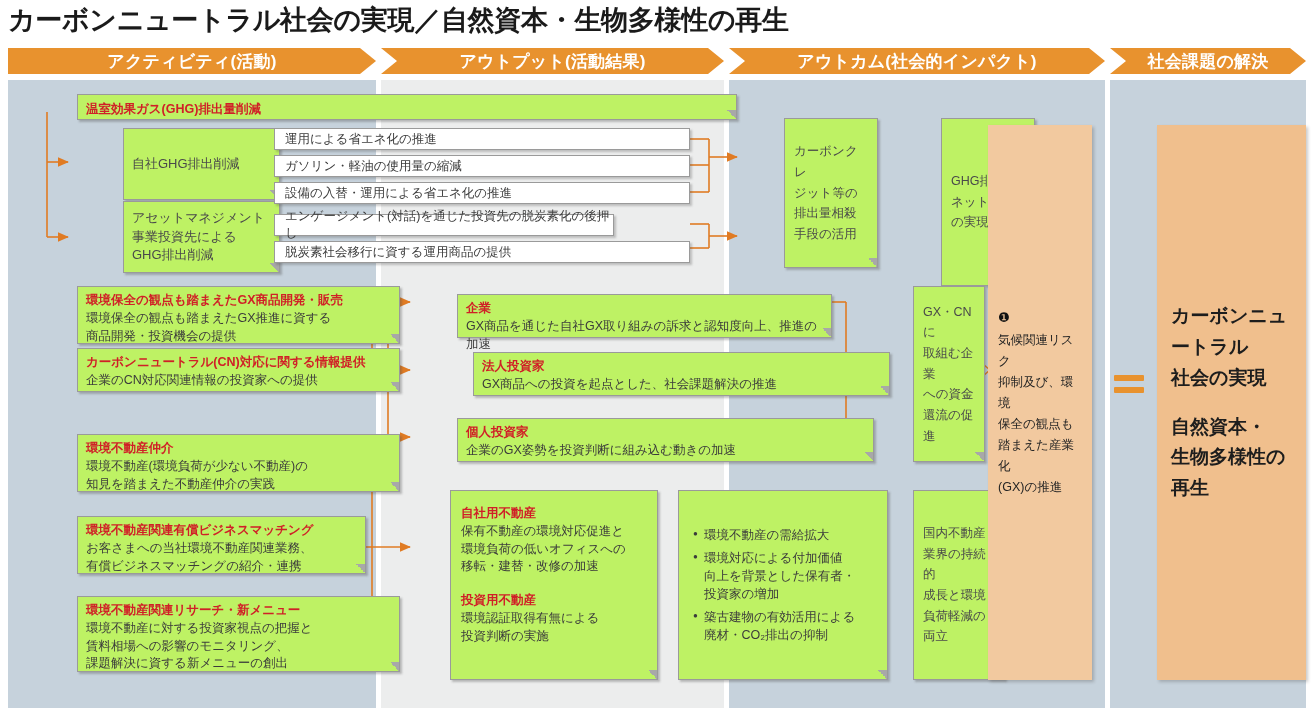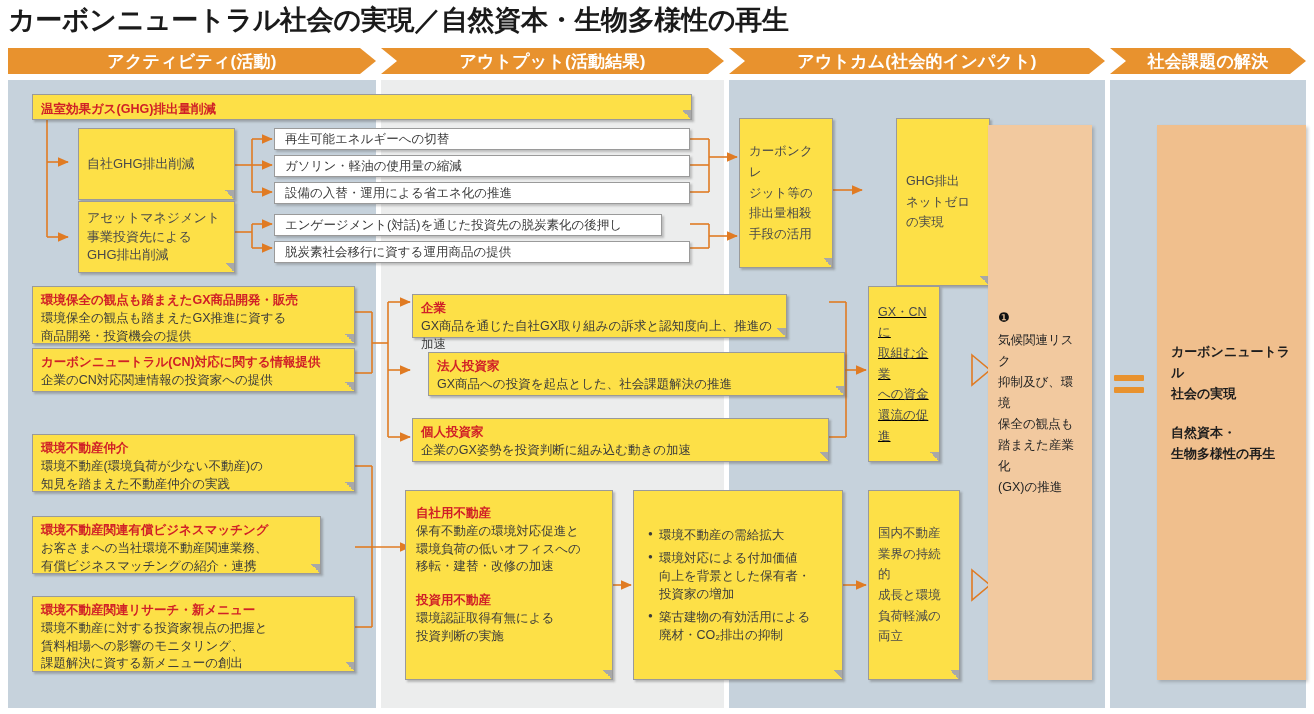--- a/index.html
+++ b/index.html
@@ -34,23 +34,24 @@
 
   
   .colbg { position: absolute; top: 80px; height: 628px; }
   .colbg.a { left: 8px;    width: 368px;  background: #c6d2dc; }
   .colbg.b { left: 381px;  width: 343px;  background: #eceded; }
   .colbg.c { left: 729px;  width: 376px;  background: #c6d2dc; }
   .colbg.d { left: 1110px; width: 196px;  background: #c6d2dc; }
 
   
   .card {
-    position: absolute; background: #fde047;
+    position: absolute; background: #bef264;
     border: 1px solid #9a9a9a;
     box-shadow: 2px 2px 2px rgba(80,80,80,0.35);
+    margin-left: 45px;
   }
   .card .corner {
     position: absolute; right: 0; bottom: 0;
     width: 9px; height: 9px;
     background: linear-gradient(225deg, #a8a8a8 0 50%, transparent 50% 100%);
   }
   .card .inner { padding: 5px 8px; }
   .hd { color: #d02027; font-size: 12.5px; font-weight: 700; line-height: 1.42; }
   .bd { color: #3b3b3b; font-size: 12.5px; line-height: 1.42; }
   .mid   { color: #4a4a4a; font-size: 13px; line-height: 1.55; }
@@ -68,21 +69,21 @@
   
   .peach {
     position: absolute; background: #f2c99f;
     box-shadow: 2px 2px 3px rgba(80,80,80,0.32);
   }
   .peach .t { color:#242424; font-size:12.5px; line-height:1.68; padding: 0 10px; }
   .marker { font-size:13px; color:#111; display:block; margin-bottom:1px; }
 
   
   .final { position:absolute; background:#f0bf8d; box-shadow:2px 2px 3px rgba(80,80,80,0.3); }
-  .final .t { color:#1d1d1d; font-size:13px; font-weight:700; line-height:1.62; padding:0 14px; }
+  .final .t { color:#1d1d1d; font-size:19px; font-weight:700; line-height:1.62; padding:0 14px; }
 
   
   .eq { position:absolute; width:30px; }
   .eq i { display:block; height:6px; background:#e8922e; border-radius:1px; }
   .eq i + i { margin-top:6px; }
 
   
   .bl { color:#3b3b3b; font-size:12.5px; line-height:1.45; padding-left:11px; position:relative; margin-bottom:5px; }
   .bl:before { content:"\25CF"; position:absolute; left:0; top:0; font-size:8px; line-height:1.9; }
 
@@ -242,32 +243,32 @@
     <div class="inner">
       <div class="hd">環境不動産関連リサーチ・新メニュー</div>
       <div class="bd" style="white-space:pre-line;">環境不動産に対する投資家視点の把握と
 賃料相場への影響のモニタリング、
 課題解決に資する新メニューの創出</div>
     </div>
     <div class="corner"></div>
   </div>
 
   <div class="rowcard" style="left:274px; top:128px; width:416px; height:22px;">
-    <span class="lbl">再生可能エネルギーへの切替</span>
+    <span class="lbl">運用による省エネ化の推進</span>
     <div class="corner"></div>
   </div>
   <div class="rowcard" style="left:274px; top:155px; width:416px; height:22px;">
     <span class="lbl">ガソリン・軽油の使用量の縮減</span>
     <div class="corner"></div>
   </div>
   <div class="rowcard" style="left:274px; top:182px; width:416px; height:22px;">
     <span class="lbl">設備の入替・運用による省エネ化の推進</span>
     <div class="corner"></div>
   </div>
-  <div class="rowcard" style="left:274px; top:214px; width:388px; height:22px;">
+  <div class="rowcard" style="left:274px; top:214px; width:340px; height:22px;">
     <span class="lbl">エンゲージメント(対話)を通じた投資先の脱炭素化の後押し</span>
     <div class="corner"></div>
   </div>
   <div class="rowcard" style="left:274px; top:241px; width:416px; height:22px;">
     <span class="lbl">脱炭素社会移行に資する運用商品の提供</span>
     <div class="corner"></div>
   </div>
 
   <div class="card" style="left:412px; top:294px; width:375px; height:44px;">
     <div class="inner">
@@ -314,21 +315,21 @@
     <div class="corner"></div>
   </div>
 
   <div class="card nc" style="left:896px; top:118px; width:94px; height:168px;">
     <div class="t" style="white-space:pre-line;">GHG排出
 ネットゼロ
 の実現</div>
     <div class="corner"></div>
   </div>
 
-  <div class="card nc" style="left:868px; top:286px; width:72px; height:176px;text-decoration:underline;">
+  <div class="card nc" style="left:868px; top:286px; width:72px; height:176px;">
     <div class="t" style="white-space:pre-line;">GX・CNに
 取組む企業
 への資金
 還流の促進</div>
     <div class="corner"></div>
   </div>
 
   <div class="card" style="left:633px; top:490px; width:210px; height:190px; display:flex; align-items:center;">
     <div class="inner" style="padding:0 14px; width:100%;">
       <div class="bl">環境不動産の需給拡大</div>

